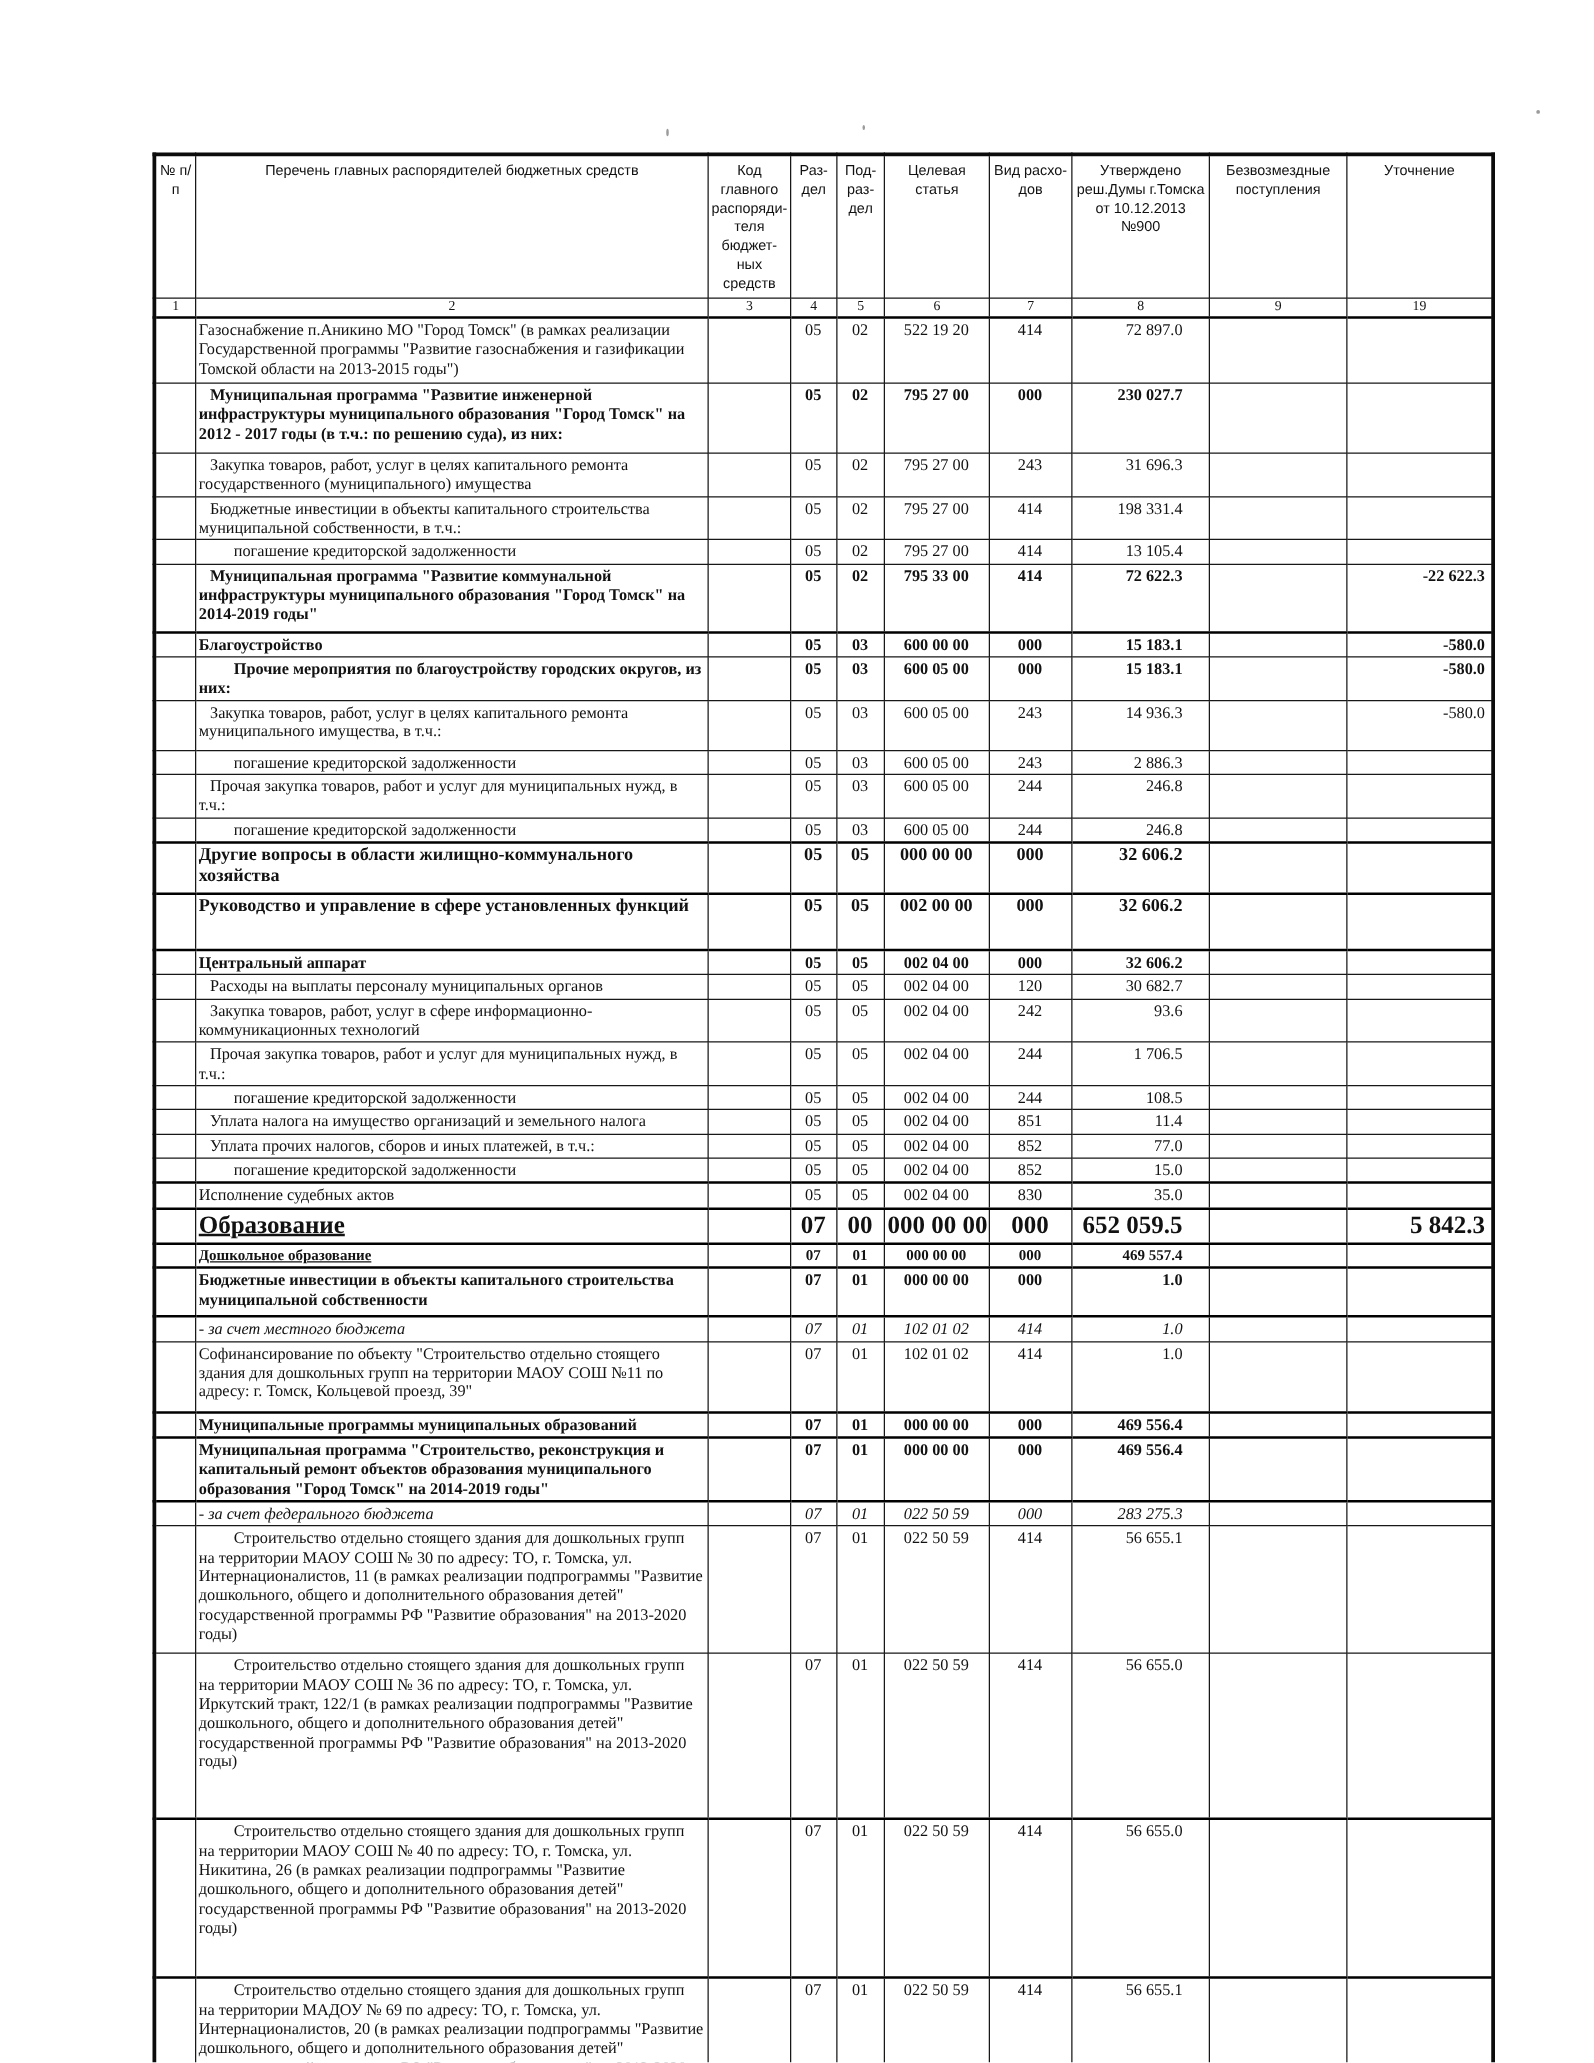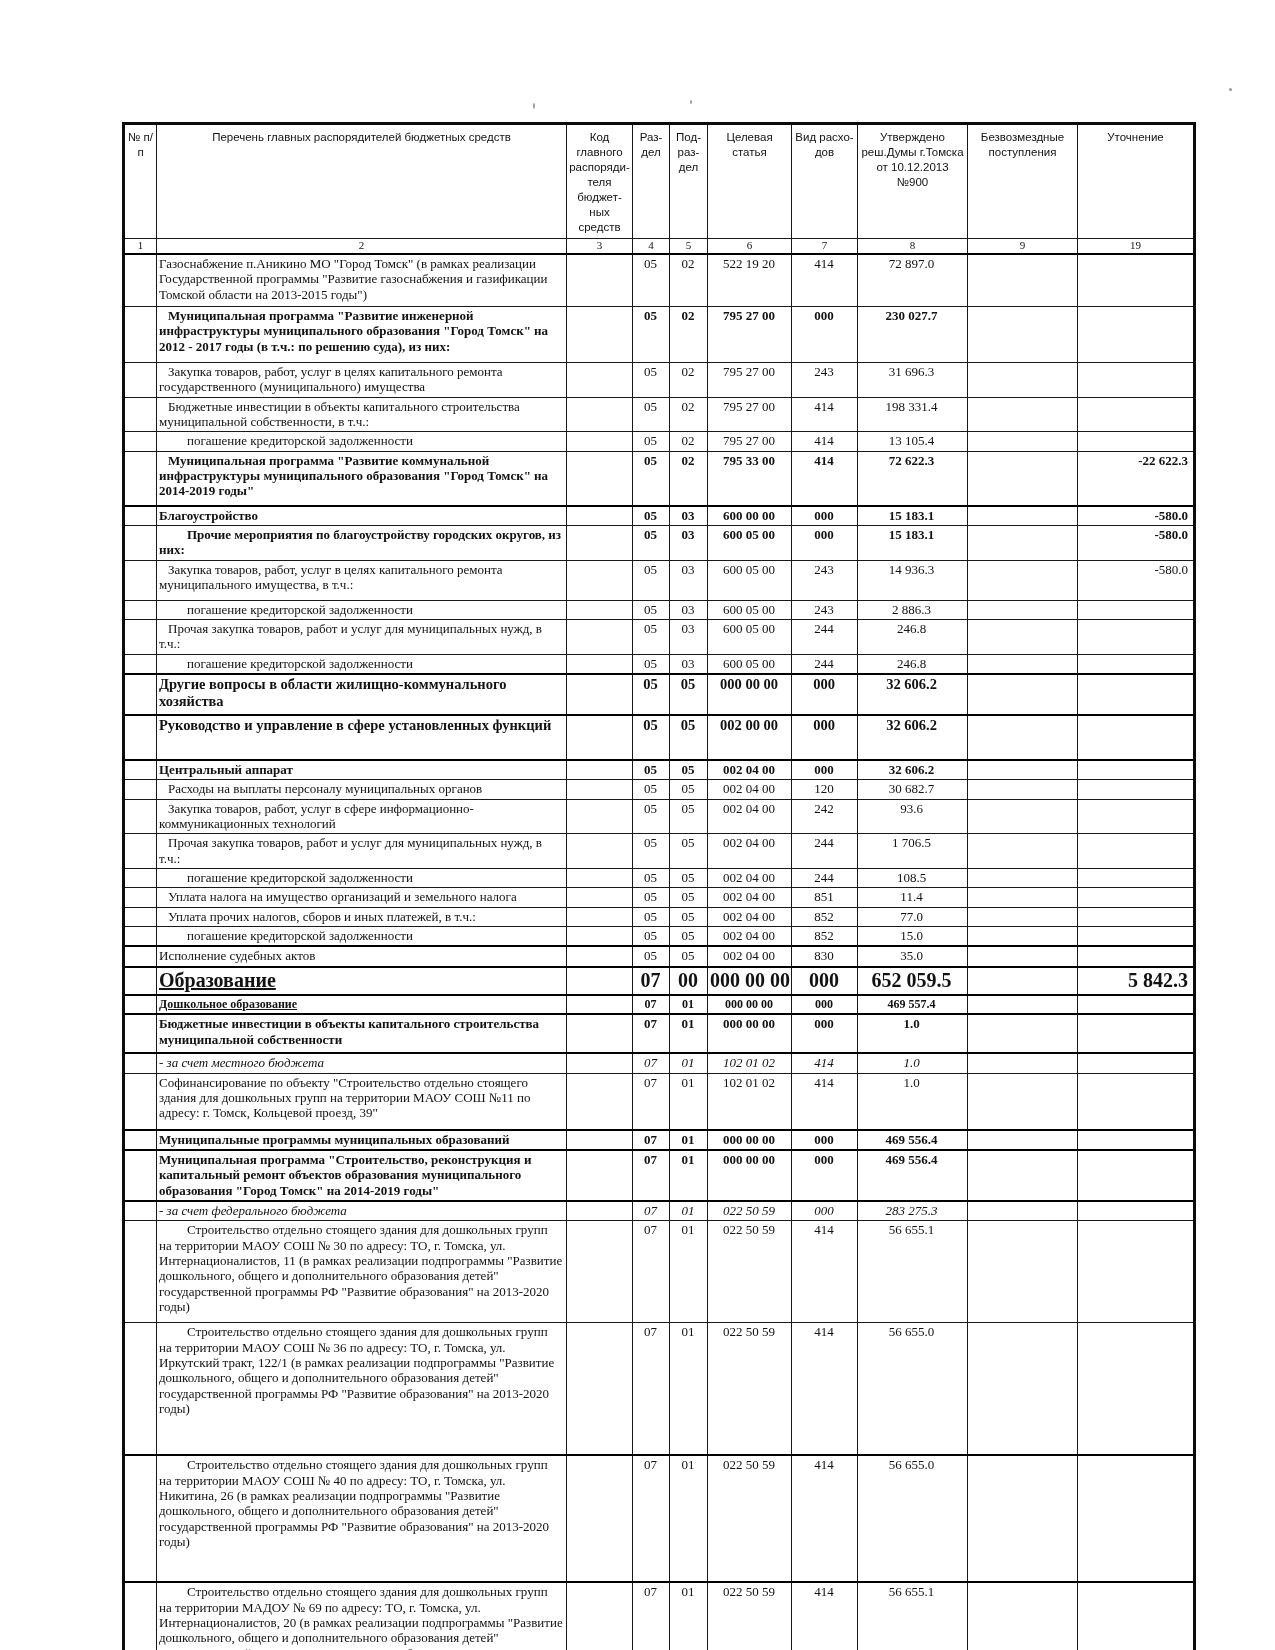--- a/index.html
+++ b/index.html
@@ -24,21 +24,21 @@
   thead tr.numrow td{
     font-size:11px;line-height:1;text-align:center;padding:1px 0 2px 0;
     border-bottom:2px solid #000;font-family:"Liberation Serif", serif;
   }
   tbody td{
     font-size:13px;line-height:1.18;padding:1px 3px 2px 2px;
   }
   td.c1{padding:0;}
   td.c2{text-align:left;}
   td.c4,td.c5,td.c6,td.c7{text-align:center;white-space:nowrap;}
-  td.c8{text-align:center;padding-right:4px;white-space:nowrap;}
+  td.c8{text-align:right;padding-right:21px;white-space:nowrap;}
   td.c10{text-align:right;padding-right:5px;white-space:nowrap;}
   tr.bold td{font-weight:bold;}
   tr.boldlg td{font-weight:bold;font-size:14.5px;}
   tr.sec td{font-weight:bold;font-size:20px;}
   tr.sec td.c2{text-decoration:underline;}
   tr.sub td{font-weight:bold;font-size:12px;}
   tr.sub td.c2{text-decoration:underline;}
   tr.it td{font-style:italic;}
   tr.hb td{border-top:2px solid #000;}
   tr.L1 td.c2{text-indent:9px;}

